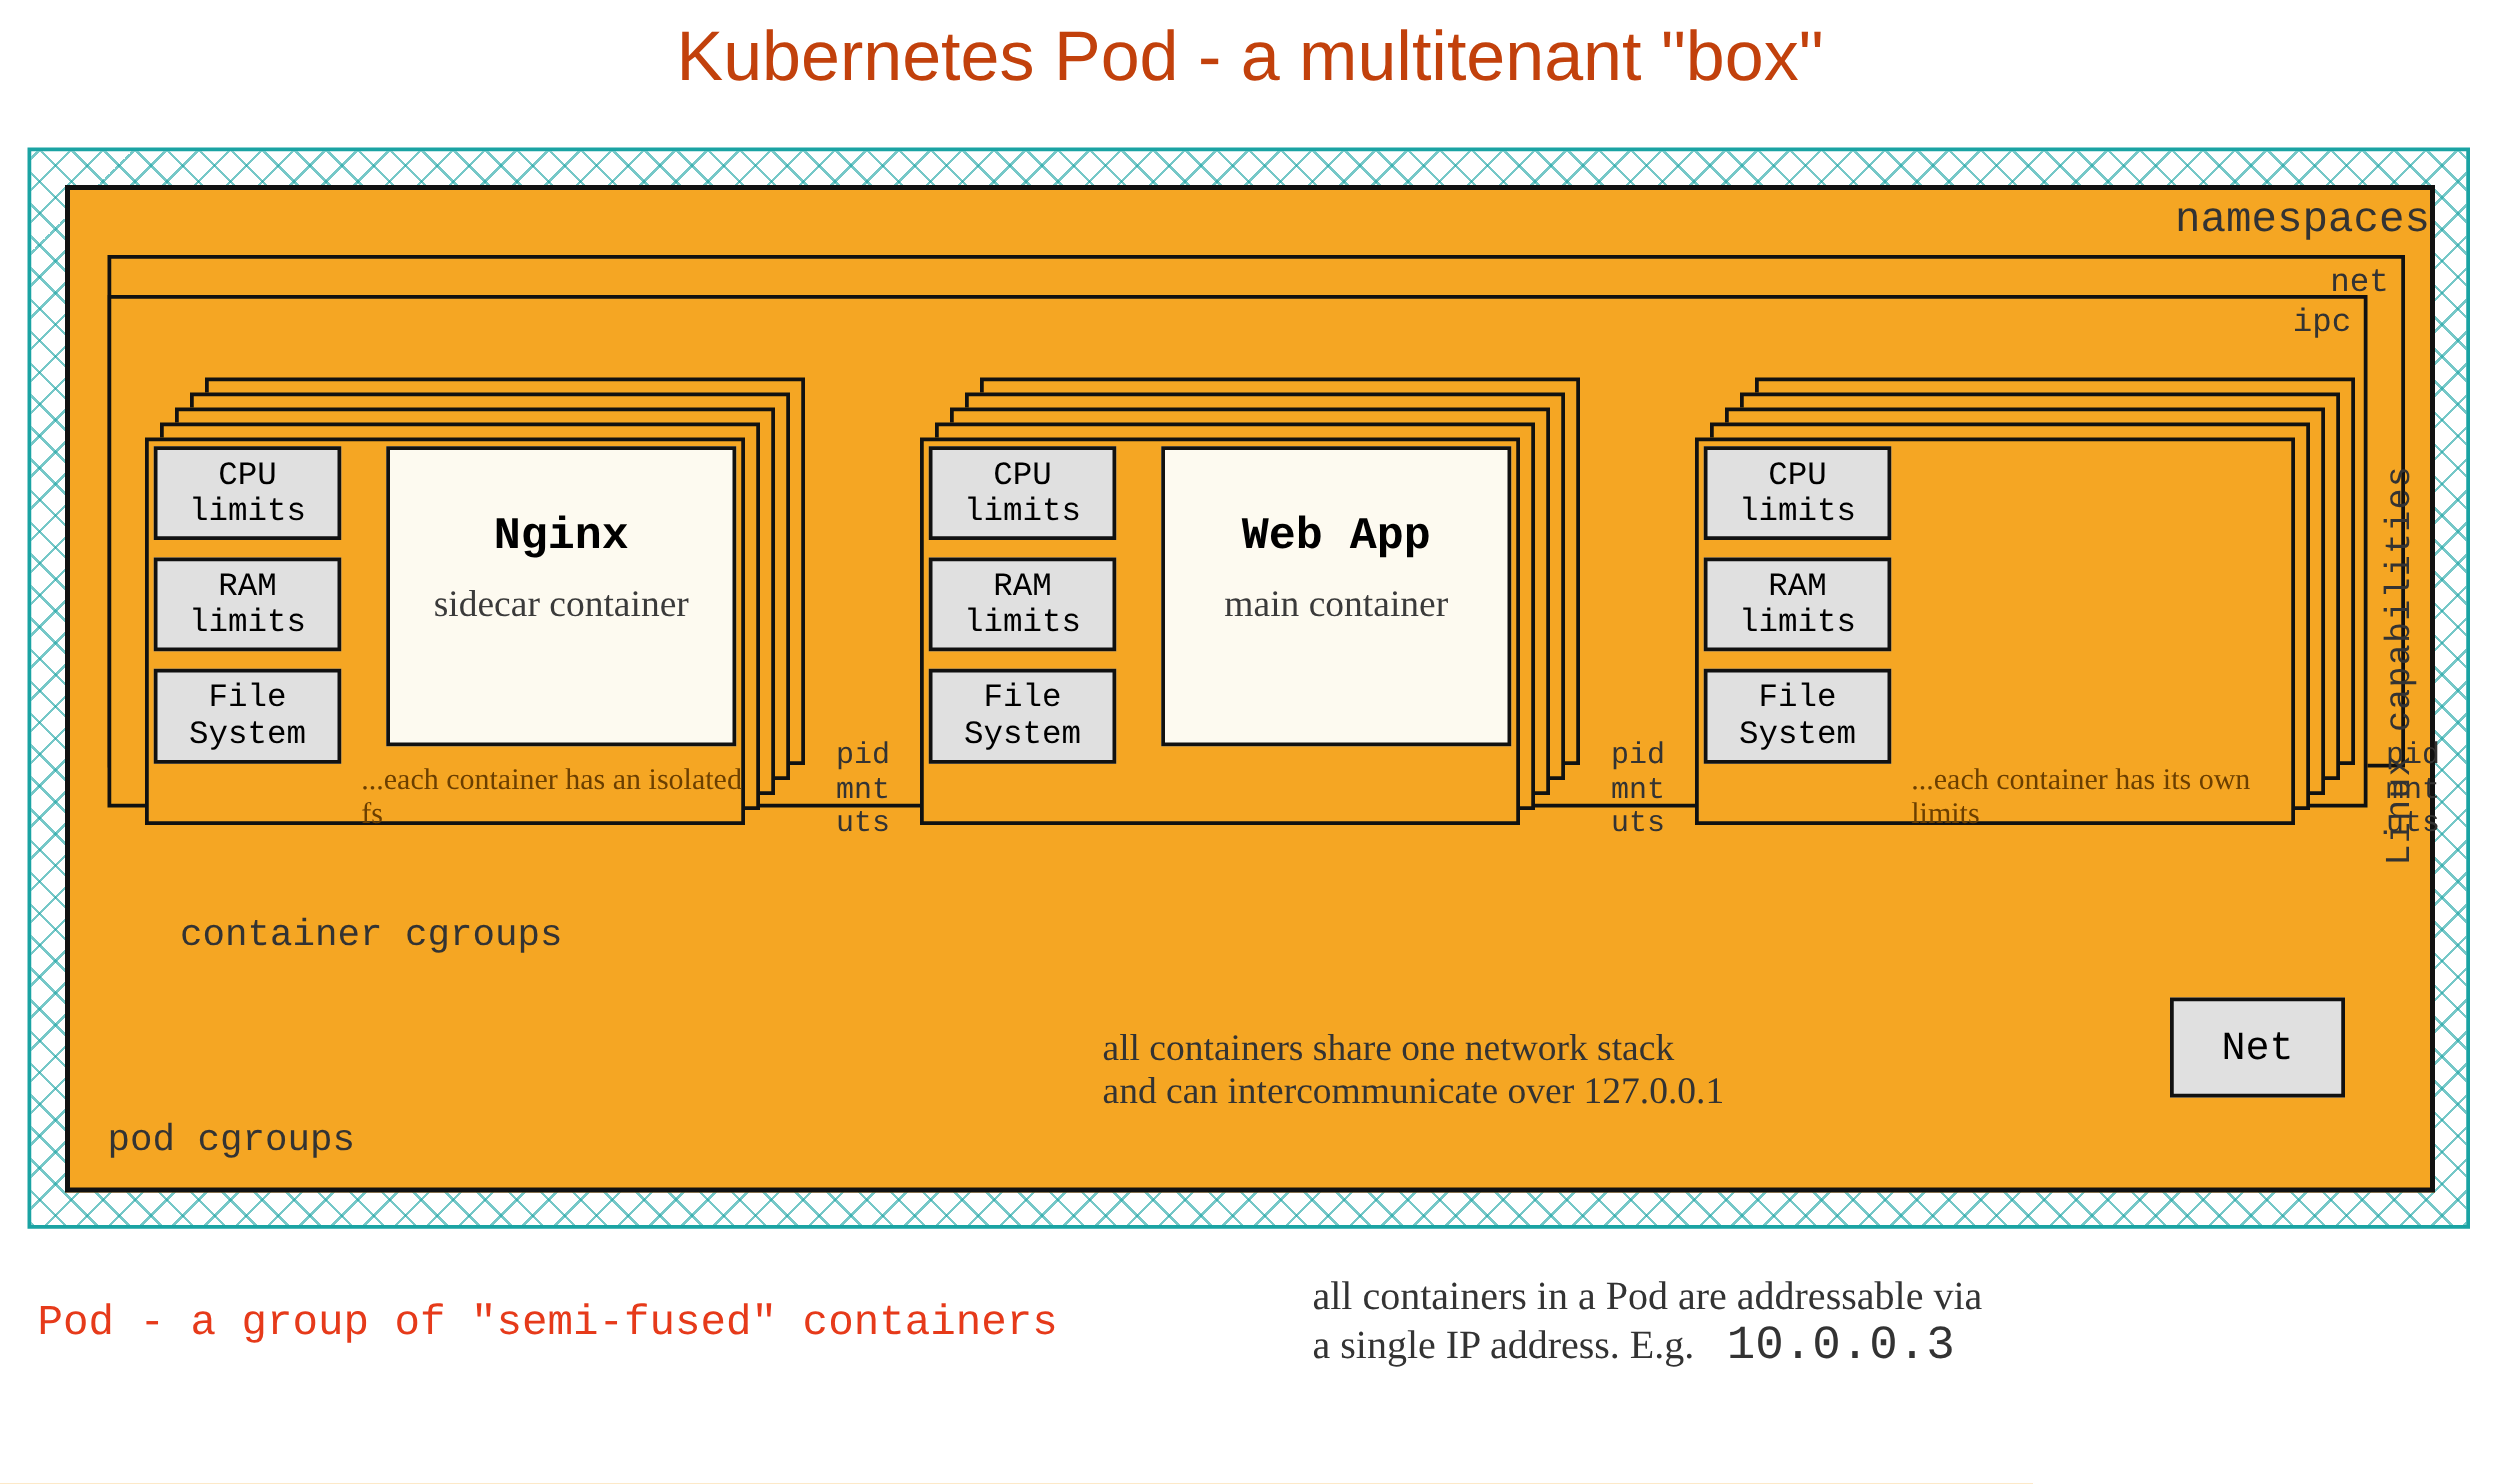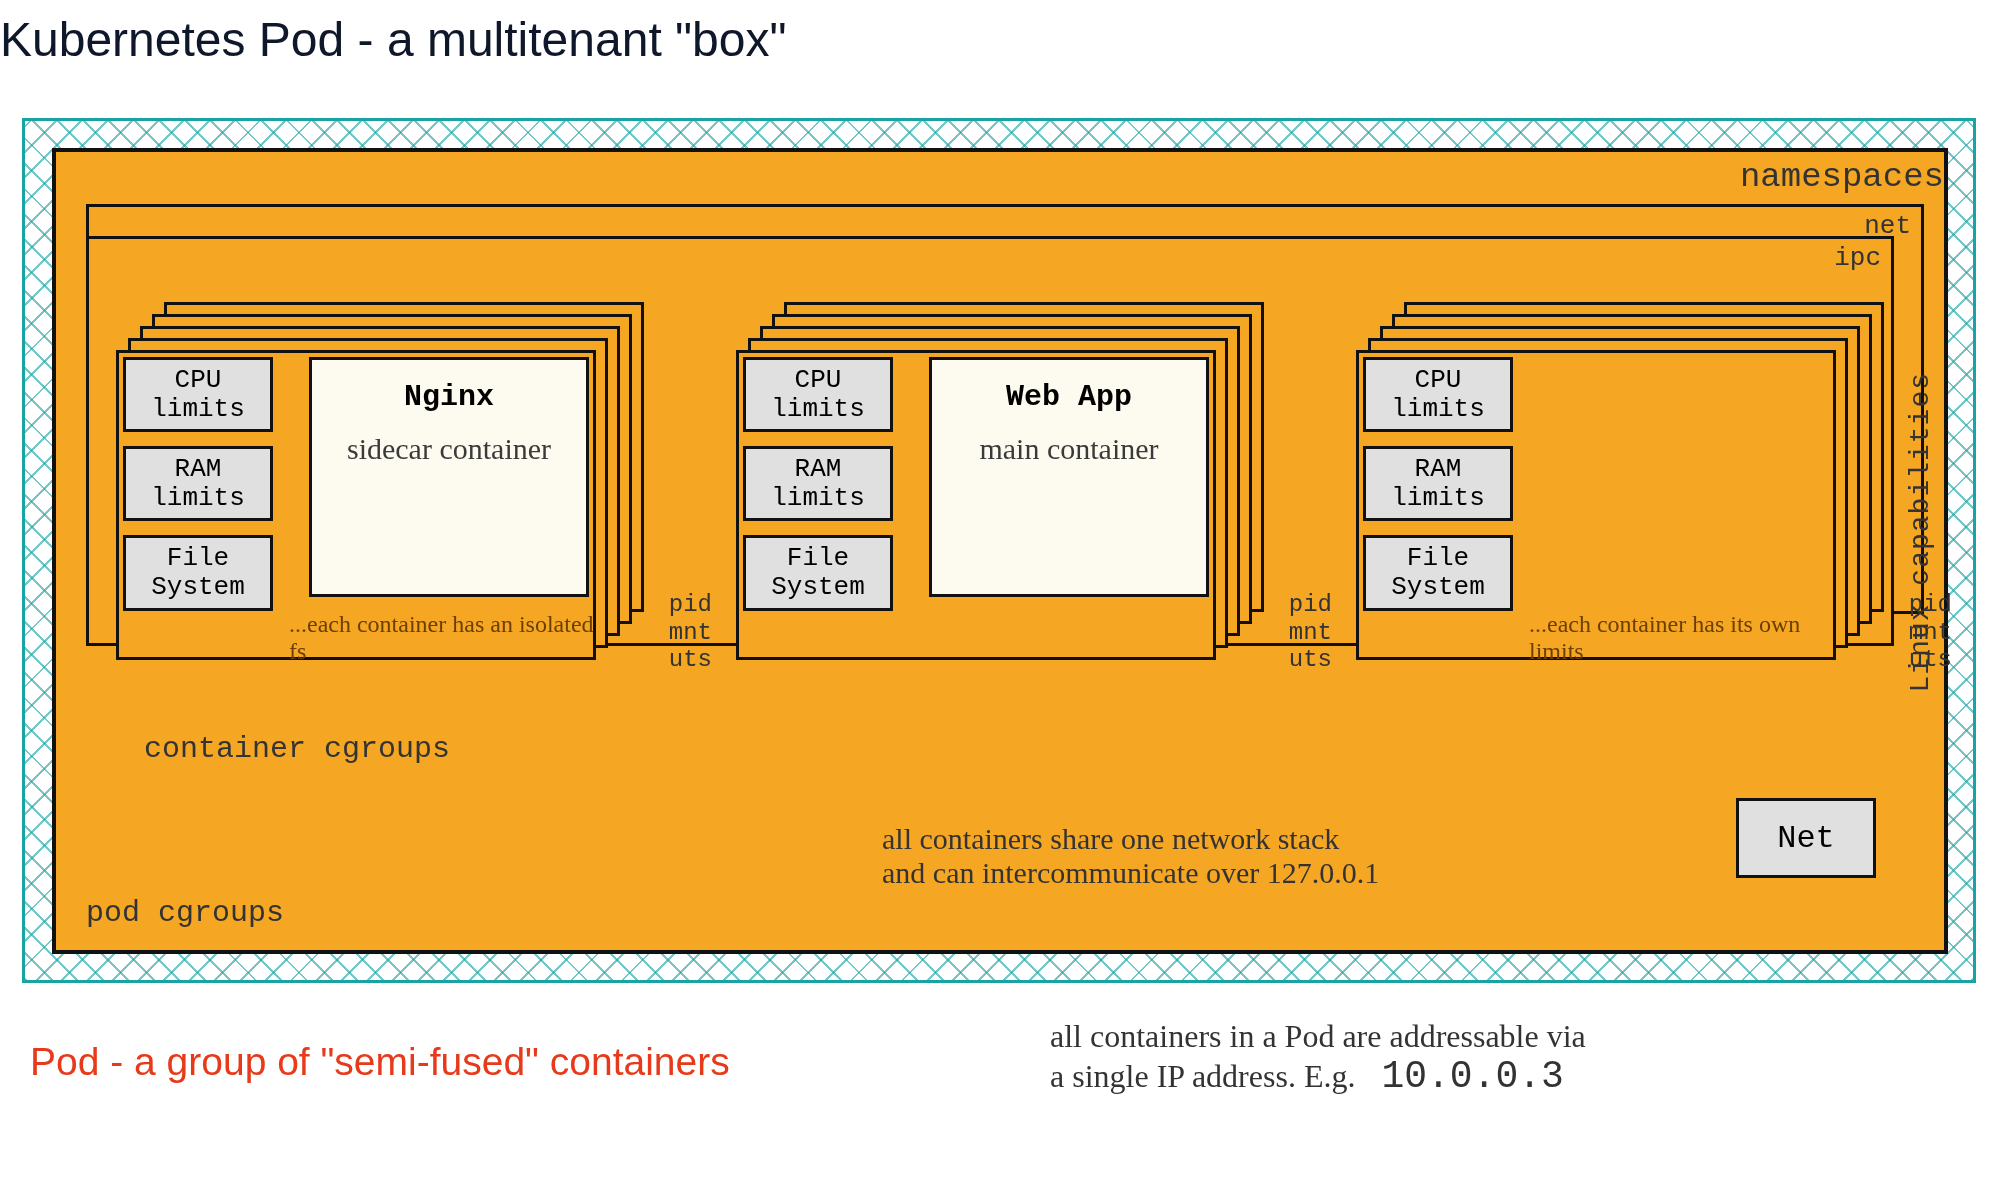--- a/index.html
+++ b/index.html
@@ -8,23 +8,24 @@
     width: 2000px;
     height: 1187px;
     position: relative;
     font-family: "Comic Sans MS", "Segoe Script", cursive;
   }
   .mono { font-family: "Courier New", monospace; }
   .title {
     position: absolute;
     top: 12px;
     left: 0; right: 0;
+    text-align: center;
     font-family: Arial, sans-serif;
-    font-size: 48px;
-    color: #0f172a;
+    font-size: 56px;
+    color: #c2410c;
   }
   .hatch-box {
     position: absolute;
     top: 118px;
     left: 22px;
     width: 1954px;
     height: 865px;
     border: 3px solid #1aa3a3;
     background:
       repeating-linear-gradient(45deg, rgba(26,163,163,0.6) 0 2px, transparent 2px 18px),
@@ -105,21 +106,21 @@
   }
   .big-box {
     float: right;
     width: 280px;
     height: 240px;
     background: #fdfaf0;
     border: 3px solid #111;
     text-align: center;
     padding-top: 20px;
   }
-  .big-box .name { font-size: 30px; font-weight: bold; font-family: "Courier New", monospace; }
+  .big-box .name { font-size: 36px; font-weight: bold; font-family: "Courier New", monospace; margin-top: 28px; }
   .big-box .role { font-size: 30px; margin-top: 18px; color: #3a3a3a; }
   .under-note {
     position: absolute;
     bottom: -8px;
     left: 170px;
     font-size: 24px;
     color: #6b3f00;
     width: 320px;
   }
   .stack-side-labels {
@@ -174,22 +175,22 @@
     font-size: 28px;
     color: #333;
     writing-mode: vertical-rl;
     transform: rotate(180deg);
     letter-spacing: 1px;
   }
   .footer-left {
     position: absolute;
     left: 30px;
     top: 1040px;
-    font-family: Liberation Sans, sans-serif;
-    font-size: 39px;
+    font-family: Liberation Mono, monospace;
+    font-size: 34px;
     color: #e63a1a;
   }
   .footer-right {
     position: absolute;
     left: 1050px;
     top: 1018px;
     font-size: 32px;
     color: #333;
     width: 900px;
   }

